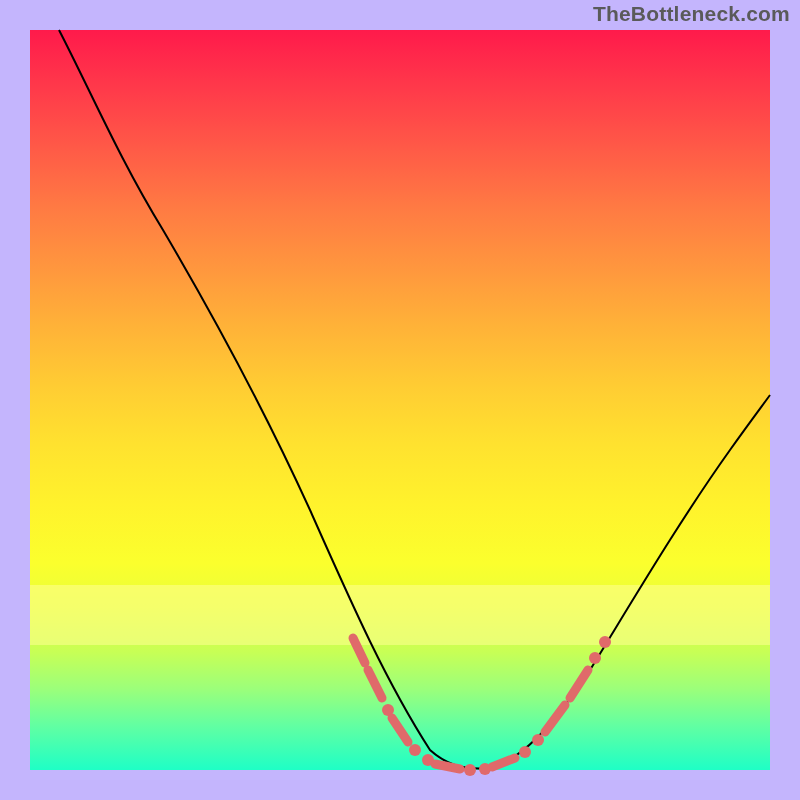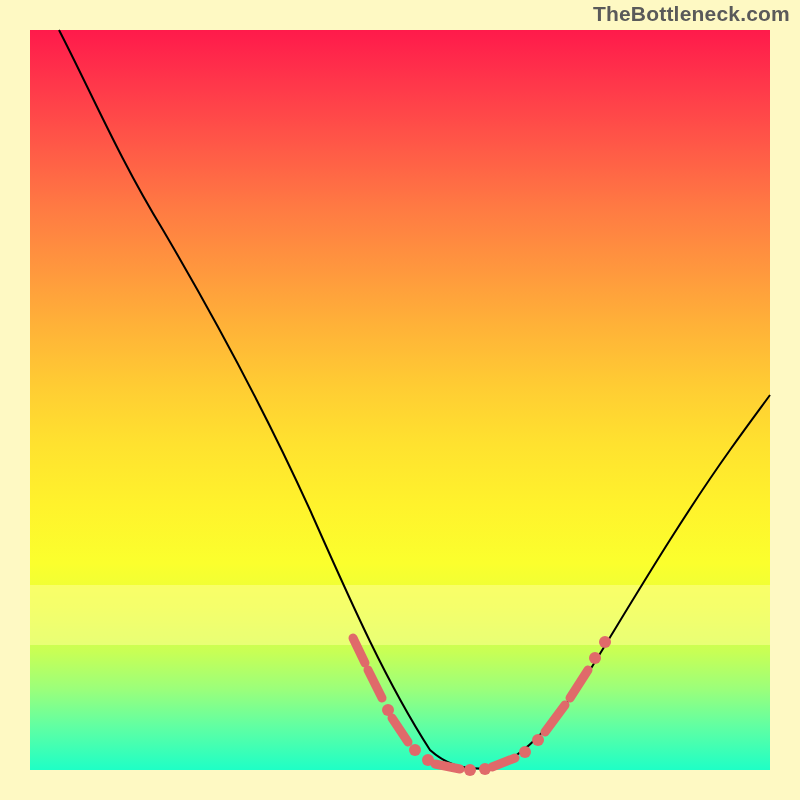--- a/index.html
+++ b/index.html
@@ -10,21 +10,21 @@
     background: #000;
     overflow: hidden;
     font-family: Arial, Helvetica, sans-serif;
   }
   .frame {
     position: absolute;
     left: 0;
     top: 0;
     width: 800px;
     height: 800px;
-    background: #fef9c3;
+    background: #c4b5fd;
     text-decoration: underline;
   }
   .watermark {
     position: absolute;
     top: 2px;
     right: 10px;
     color: #5a5a5a;
     font-size: 21px;
     font-weight: 600;
     letter-spacing: 0.2px;

